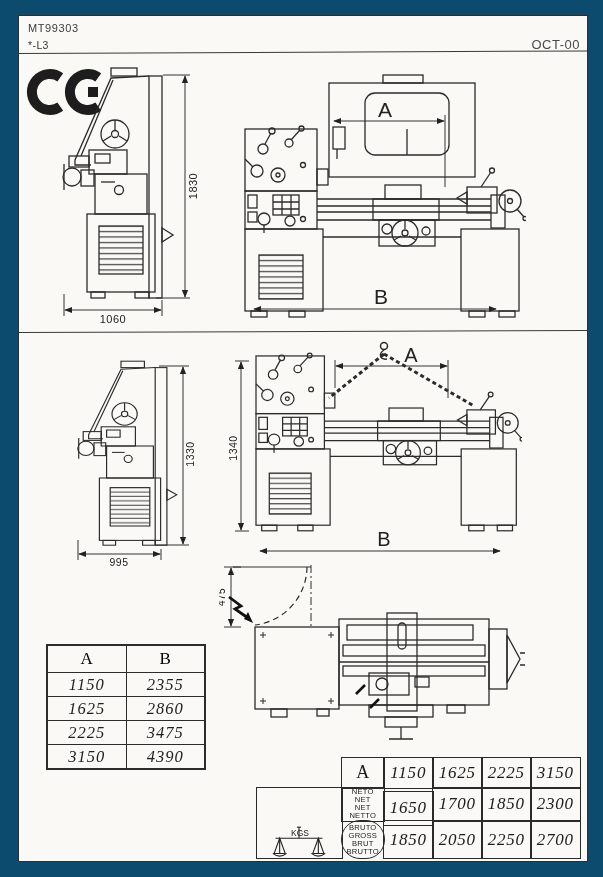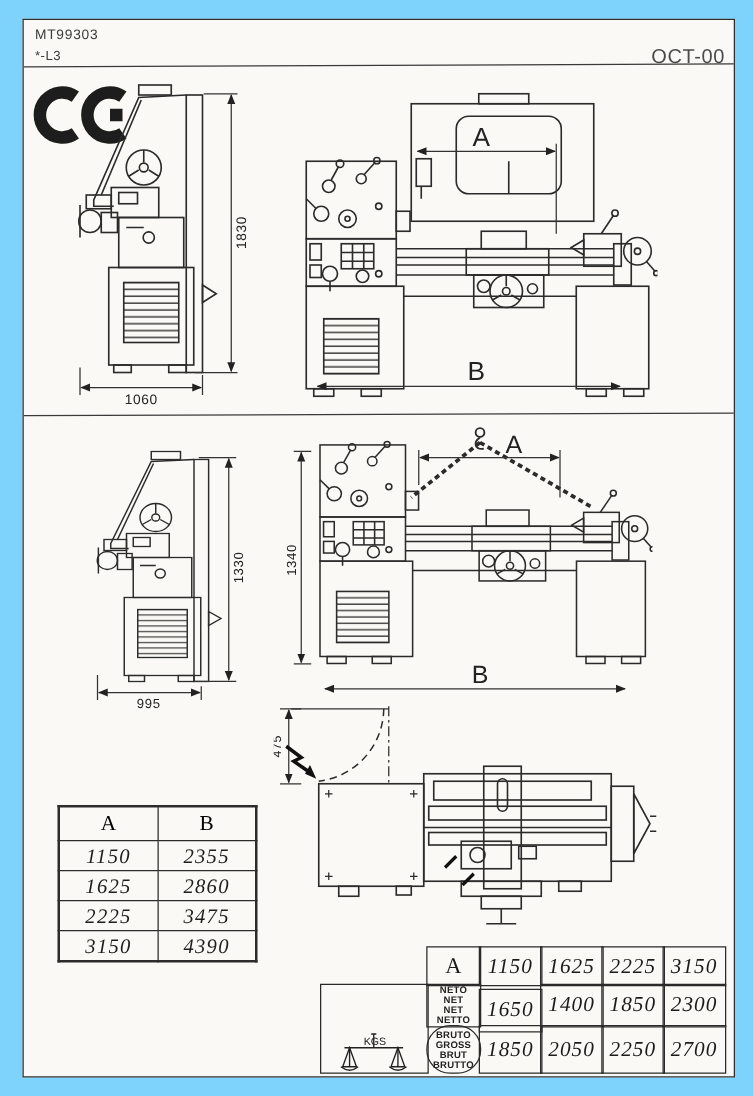--- a/index.html
+++ b/index.html
@@ -1,44 +1,44 @@
 <!DOCTYPE html>
 <html><head>
 <meta charset="utf-8">
 <style>
   html,body{margin:0;padding:0;}
   body{background:#ffffff;font-family:"Liberation Sans",sans-serif;}
-  .canvas{position:relative;width:603px;height:877px;background:#7dd3fc;overflow:hidden;}
+  .canvas{position:relative;width:603px;height:877px;background:#0c4a6e;overflow:hidden;}
   .page{position:absolute;left:18px;top:15px;width:568px;height:845px;
         border:1.6px solid #2e2e2e;background:#faf9f5;}
   .abs{position:absolute;}
   .rule{position:absolute;left:0;width:100%;border-top:1.4px solid #3a3a3a;}
   .doc-code{position:absolute;left:9px;top:6px;font-size:11px;color:#3b3b3b;letter-spacing:.6px;}
   .rev-code{position:absolute;left:9px;top:23px;font-size:10.5px;color:#3b3b3b;letter-spacing:.4px;}
-  .date-stamp{position:absolute;right:7px;top:21px;font-size:16px;color:#4a4a4a;letter-spacing:.5px;}
+  .date-stamp{position:absolute;right:7px;top:21px;font-size:13px;color:#4a4a4a;letter-spacing:.5px;}
   svg{display:block;}
   svg text{font-family:"Liberation Sans",sans-serif;fill:#222;}
   .dimletter{font-size:21px;}
   .dimnum{font-size:11px;letter-spacing:.5px;}
   
   .ab-table{border-collapse:collapse;background:transparent;}
   .ab-table td,.ab-table th{border:1.4px solid #2c2c2c;text-align:center;padding:0;}
   .ab-table{border:2.2px solid #2c2c2c;}
   .ab-table th{font-family:"Liberation Serif",serif;font-weight:normal;font-size:17px;height:26px;}
   .ab-table td{font-family:"Liberation Serif",serif;font-style:italic;font-size:16.5px;height:23px;letter-spacing:1px;color:#1e1e1e;}
   .ab-col{width:79px;}
   
   .spec{position:absolute;}
   .cell{position:absolute;border:1.5px solid #2a2a2a;box-sizing:border-box;
         display:flex;align-items:center;justify-content:center;background:transparent;}
   .spec-model{font-family:"Liberation Serif",serif;font-weight:bold;font-size:15px;letter-spacing:.4px;color:#151515;}
   .spec-num{font-family:"Liberation Serif",serif;font-style:italic;font-size:17px;letter-spacing:.8px;color:#1b1b1b;}
   .spec-a{font-family:"Liberation Serif",serif;font-size:18px;color:#1b1b1b;}
   .lbl-stack{display:flex;flex-direction:column;align-items:center;justify-content:center;line-height:8px;}
-  .lbl-stack span{font-size:7.6px;color:#222;letter-spacing:.2px;font-weight:bold;}
+  .lbl-stack span{font-size:7.6px;color:#222;letter-spacing:.2px;}
   .kgs{font-size:8.5px;color:#222;margin:0 2px;}
   .scale-wrap{display:flex;align-items:flex-end;justify-content:center;}
 </style>
 </head>
 <body>
 
 <div class="canvas">
  <div class="page">
 
   <div class="doc-code">MT99303</div>
@@ -295,21 +295,21 @@
       <span class="kgs" style="position: absolute; left: 32px; top: 40px;">KGS</span>
     </div>
 
     <div class="cell lbl-stack" style="left:85px;top:60px;width:43.5px;height:34.5px;">
       <span>NETO</span>
       <span>NET</span>
       <span>NET</span>
       <span>NETTO</span>
     </div>
     <div class="cell spec-num" style="left:127px;top:64px;width:50.5px;height:34.5px;">1650</div>
-    <div class="cell spec-num" style="left:176px;top:60px;width:50.5px;height:34.5px;">1400</div>
+    <div class="cell spec-num" style="left:176px;top:60px;width:50.5px;height:34.5px;">1700</div>
     <div class="cell spec-num" style="left:225px;top:60px;width:50.5px;height:34.5px;">1850</div>
     <div class="cell spec-num" style="left:274px;top:60px;width:50.5px;height:34.5px;">2300</div>
 
     <div class="cell lbl-stack" style="left:85px;top:93px;width:43.5px;height:39px;border-radius:19px;">
       <span>BRUTO</span>
       <span>GROSS</span>
       <span>BRUT</span>
       <span>BRUTTO</span>
     </div>
     <div class="cell spec-num" style="left:127px;top:93px;width:50.5px;height:39px;">1850</div>

